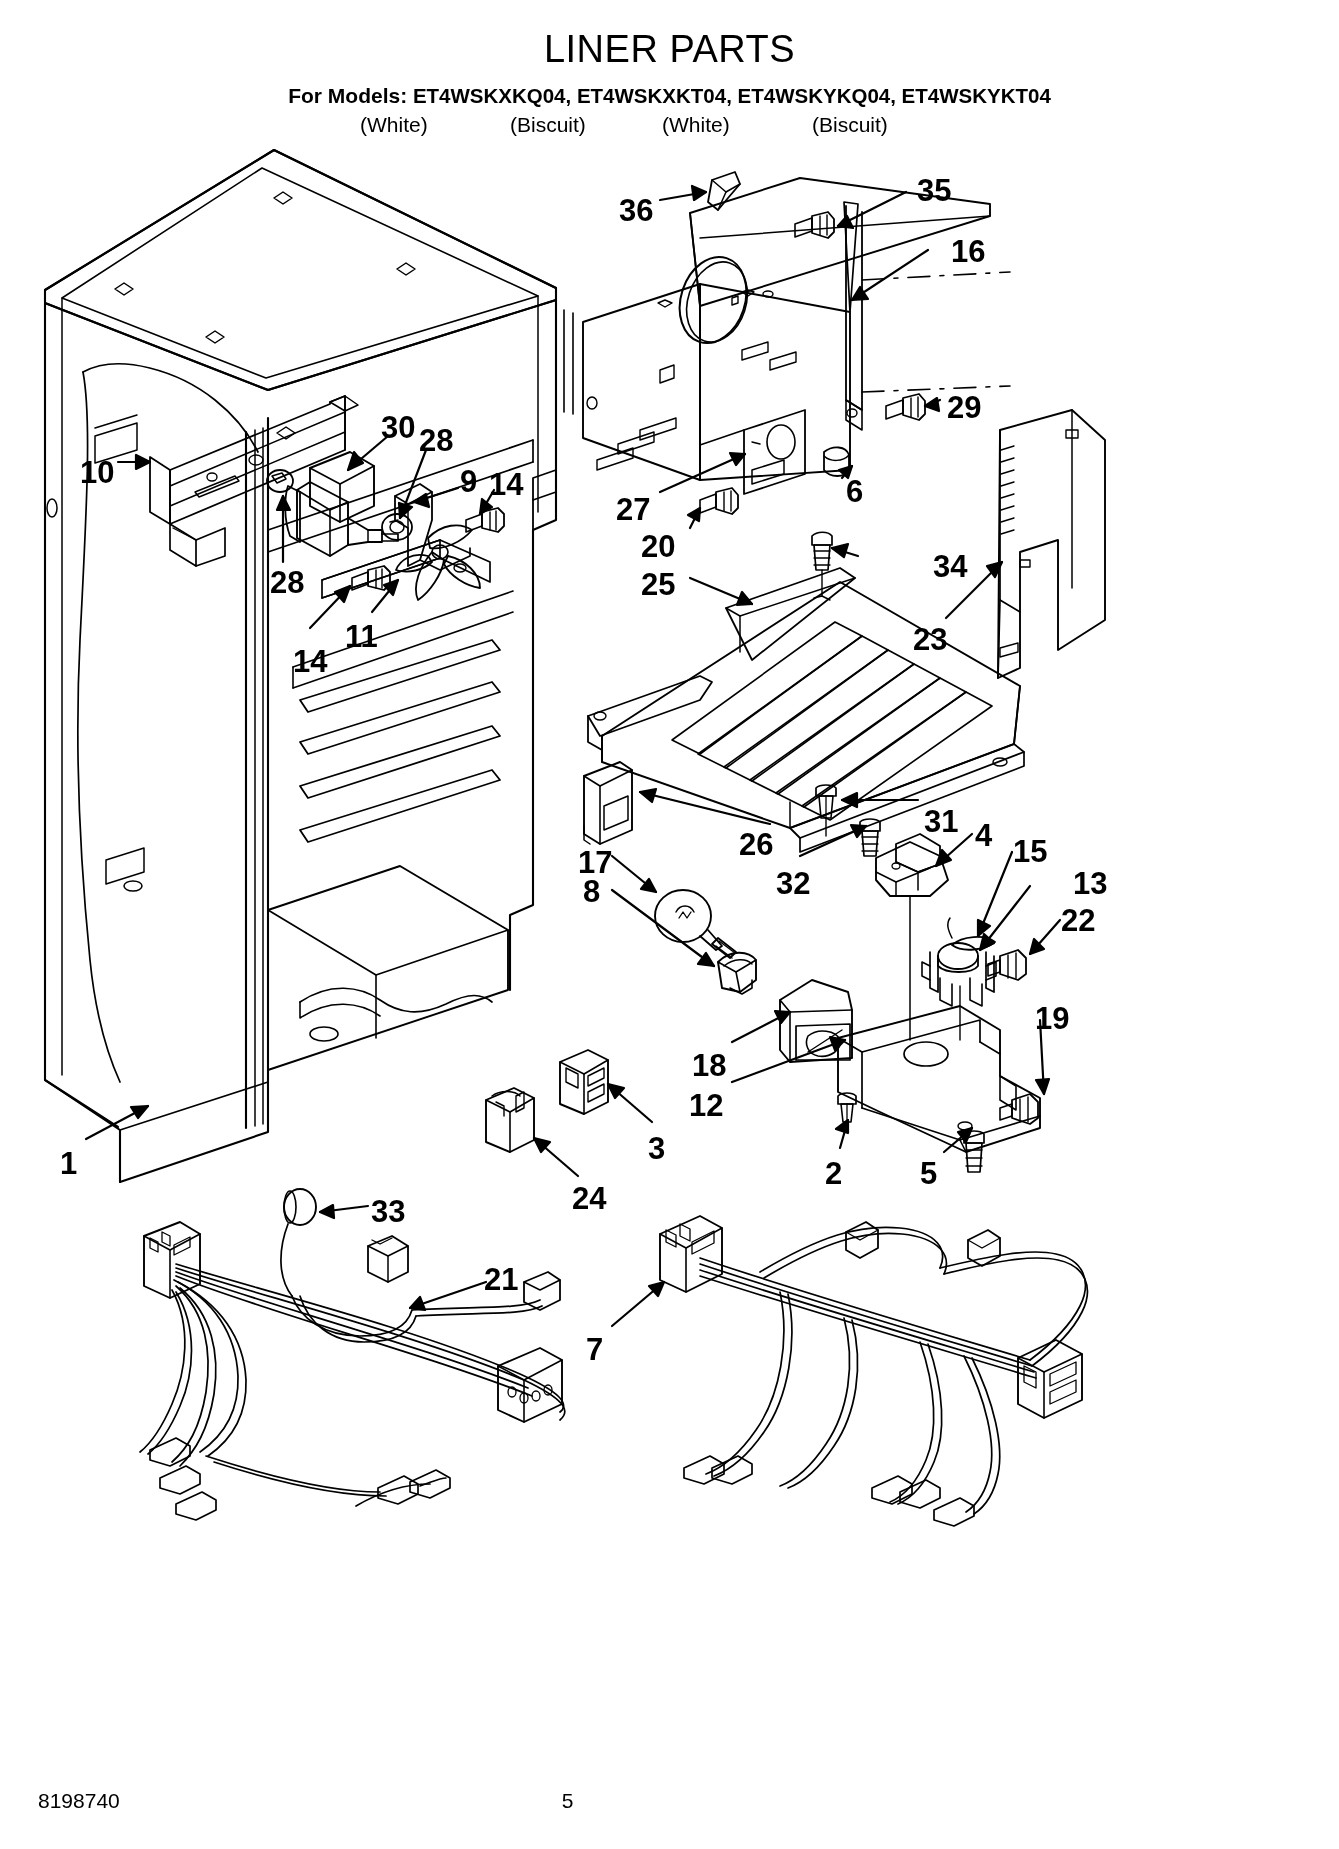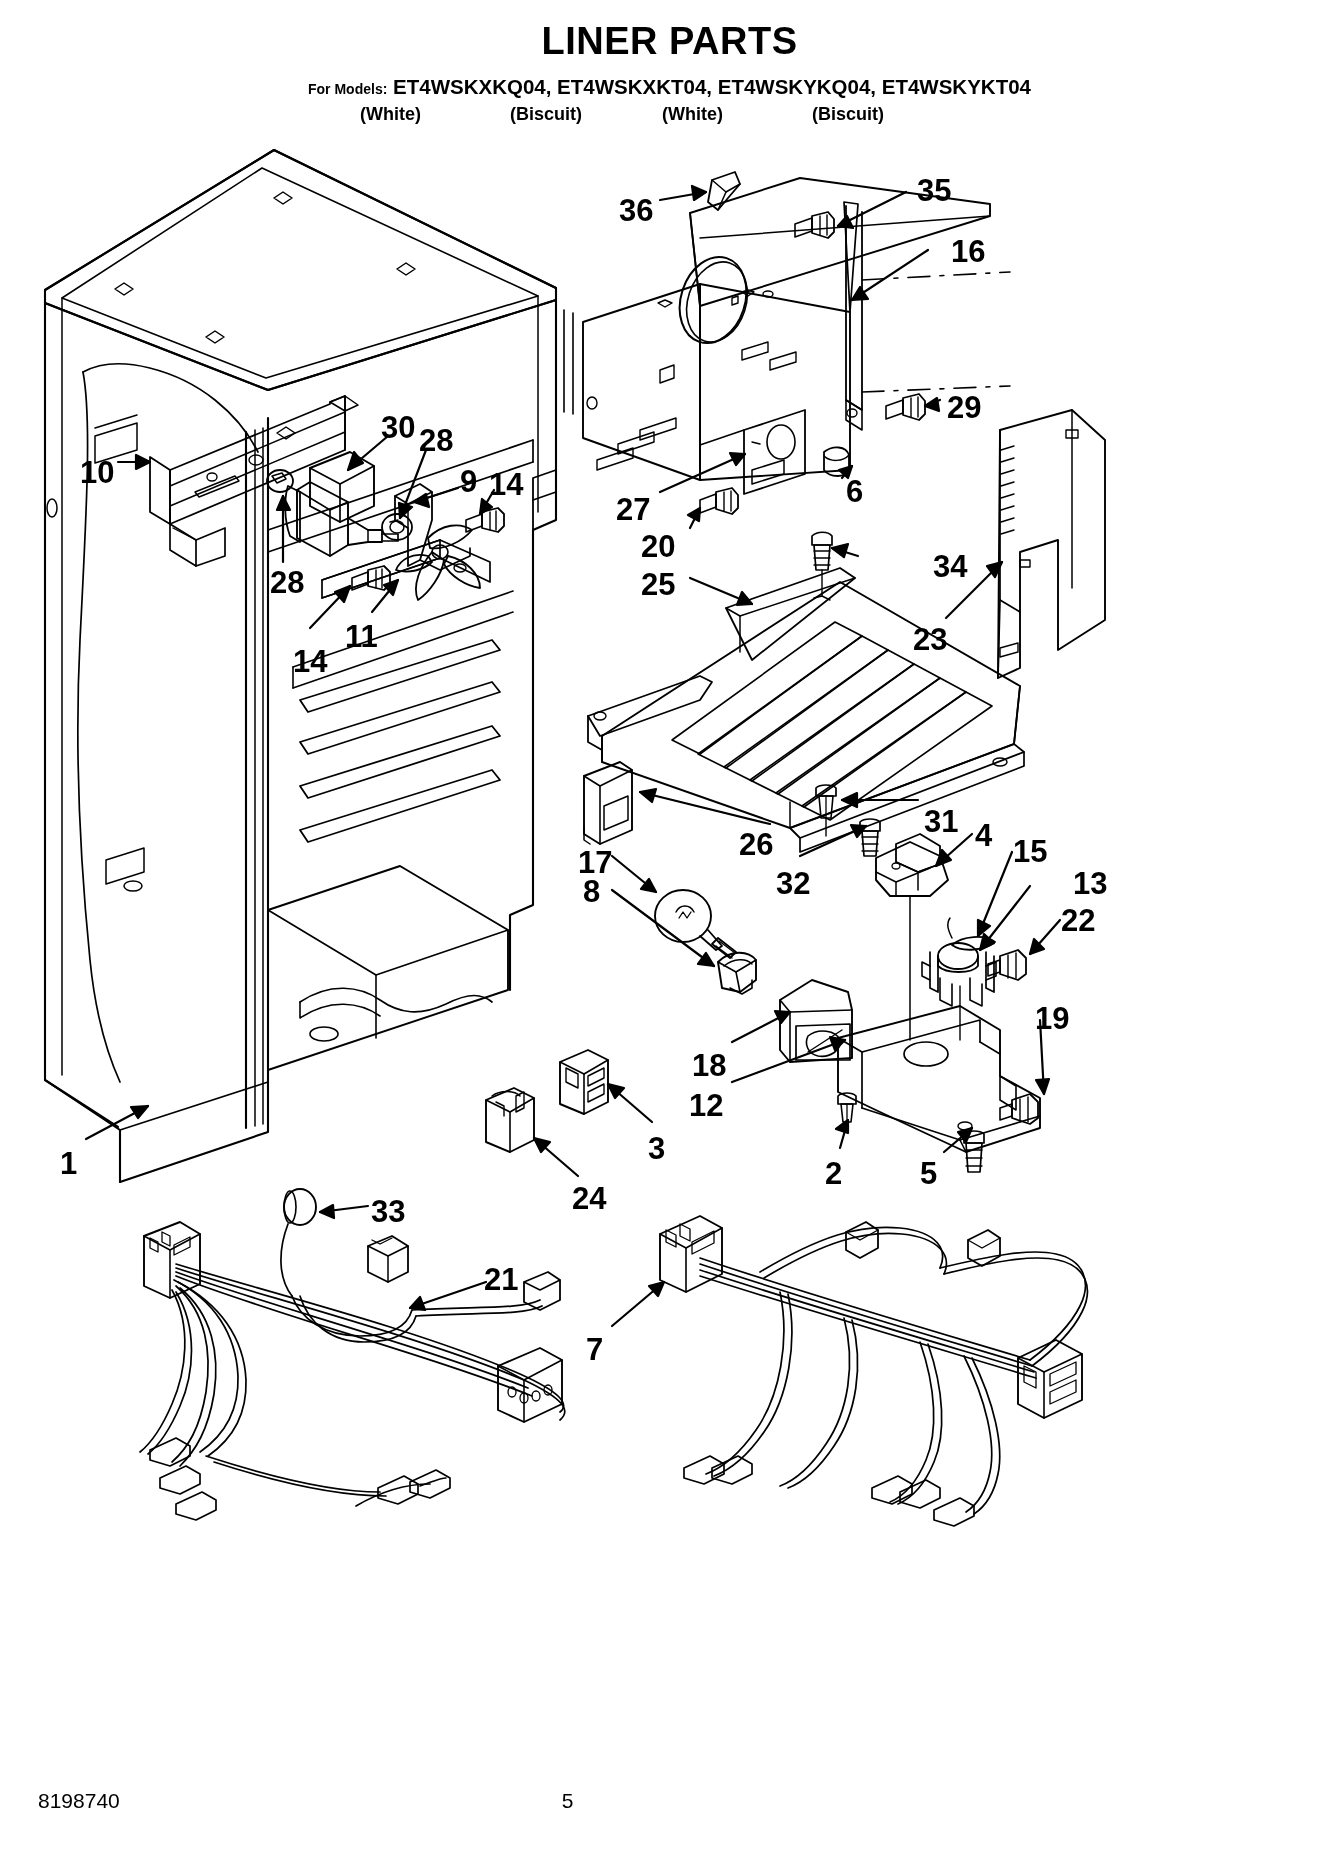--- a/index.html
+++ b/index.html
@@ -2,26 +2,26 @@
 <html><head>
 <meta charset="utf-8">
 <title>Liner Parts Diagram</title>
 <style>
   html,body{margin:0;padding:0;background:#fff;}
   body{width:1339px;height:1849px;position:relative;
        font-family:"Liberation Sans",sans-serif;color:#000;overflow:hidden;}
 
   
   #header{position:absolute;left:0;top:0;width:1339px;text-align:center;}
-  #doc-title{font-size:38px;font-weight:bold;letter-spacing:.5px;
-             margin:22px 0 0 0;line-height:1;}
+  #doc-title{font-size:38px;font-weight:normal;letter-spacing:.5px;
+             margin:30px 0 0 0;line-height:1;}
   #models-line{font-size:20.5px;font-weight:bold;margin-top:17px;line-height:1;}
-  #models-line .lead{font-size:14px;}
+  #models-line .lead{font-size:21px;}
   #colors-row{position:relative;height:26px;margin-top:6px;}
-  #colors-row span{position:absolute;font-size:18px;font-weight:bold;top:0;}
+  #colors-row span{position:absolute;font-size:21px;font-weight:normal;top:0;}
 
   
   #art{position:absolute;left:0;top:0;width:1339px;height:1849px;}
   #art svg{position:absolute;left:0;top:0;}
 
   
   .cal{position:absolute;font-size:31px;font-weight:bold;line-height:1;
        font-family:"Liberation Sans",sans-serif;white-space:nowrap;}
 
   

